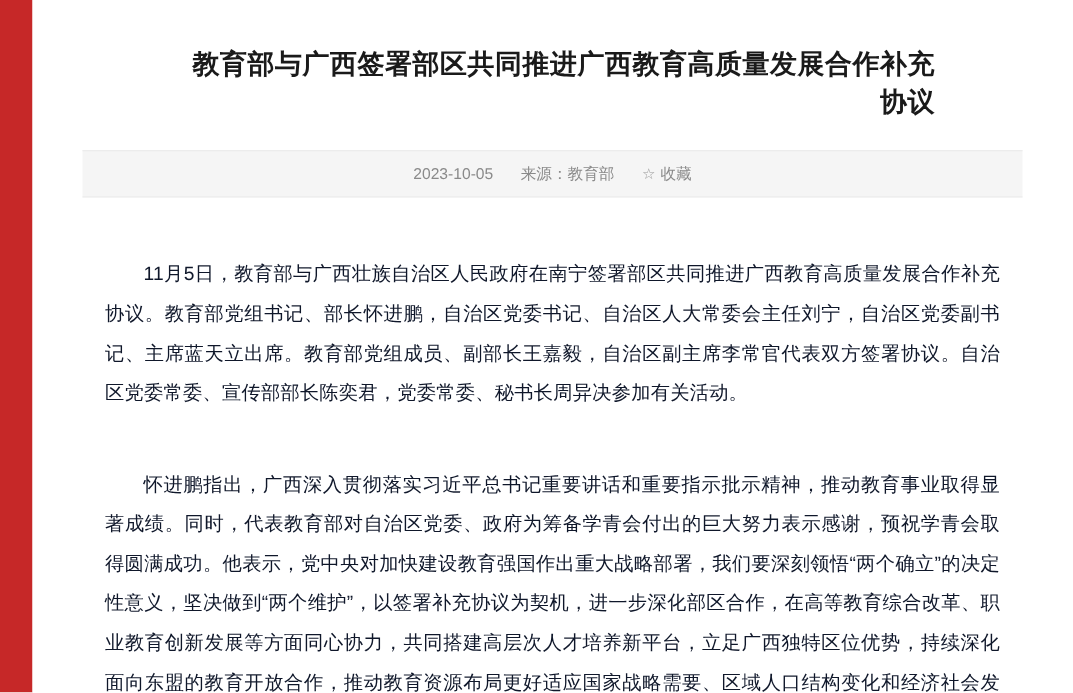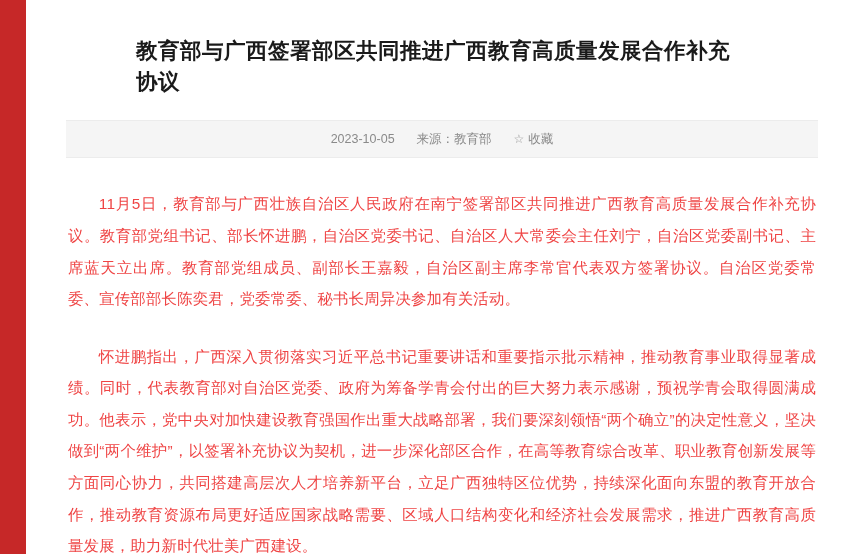--- a/index.html
+++ b/index.html
@@ -36,21 +36,21 @@
     right: 0;
     bottom: 0;
     background: #ffffff;
   }
   .article-title {
     margin: 0;
     padding: 36px 110px 22px 110px;
     font-size: 21.5px;
     font-weight: bold;
     color: #1a1a1a;
-    text-align: left;
+    text-align: right;
     line-height: 1.45;
     letter-spacing: 0.5px;
   }
   .meta-bar {
     margin: 0 40px 0 40px;
     background: #f5f5f5;
     border-top: 1px solid #ececec;
     border-bottom: 1px solid #ececec;
     height: 36px;
     display: flex;
@@ -73,25 +73,25 @@
   .star-icon {
     display: inline-block;
     font-size: 12px;
     line-height: 1;
     color: #9a9a9a;
   }
   .body-text {
     padding: 0 42px 0 42px;
   }
   .body-text p {
-    margin: 0;
+    margin: 16px;
     padding-top: 26px;
     font-size: 15.4px;
     line-height: 2.05;
-    color: #ef4444;
+    color: #0f172a;
     text-align: justify;
     text-indent: 2em;
     letter-spacing: 0.2px;
   }
   .body-text p:first-child {
     padding-top: 30px;
   }
 </style>
 </head>
 <body>

